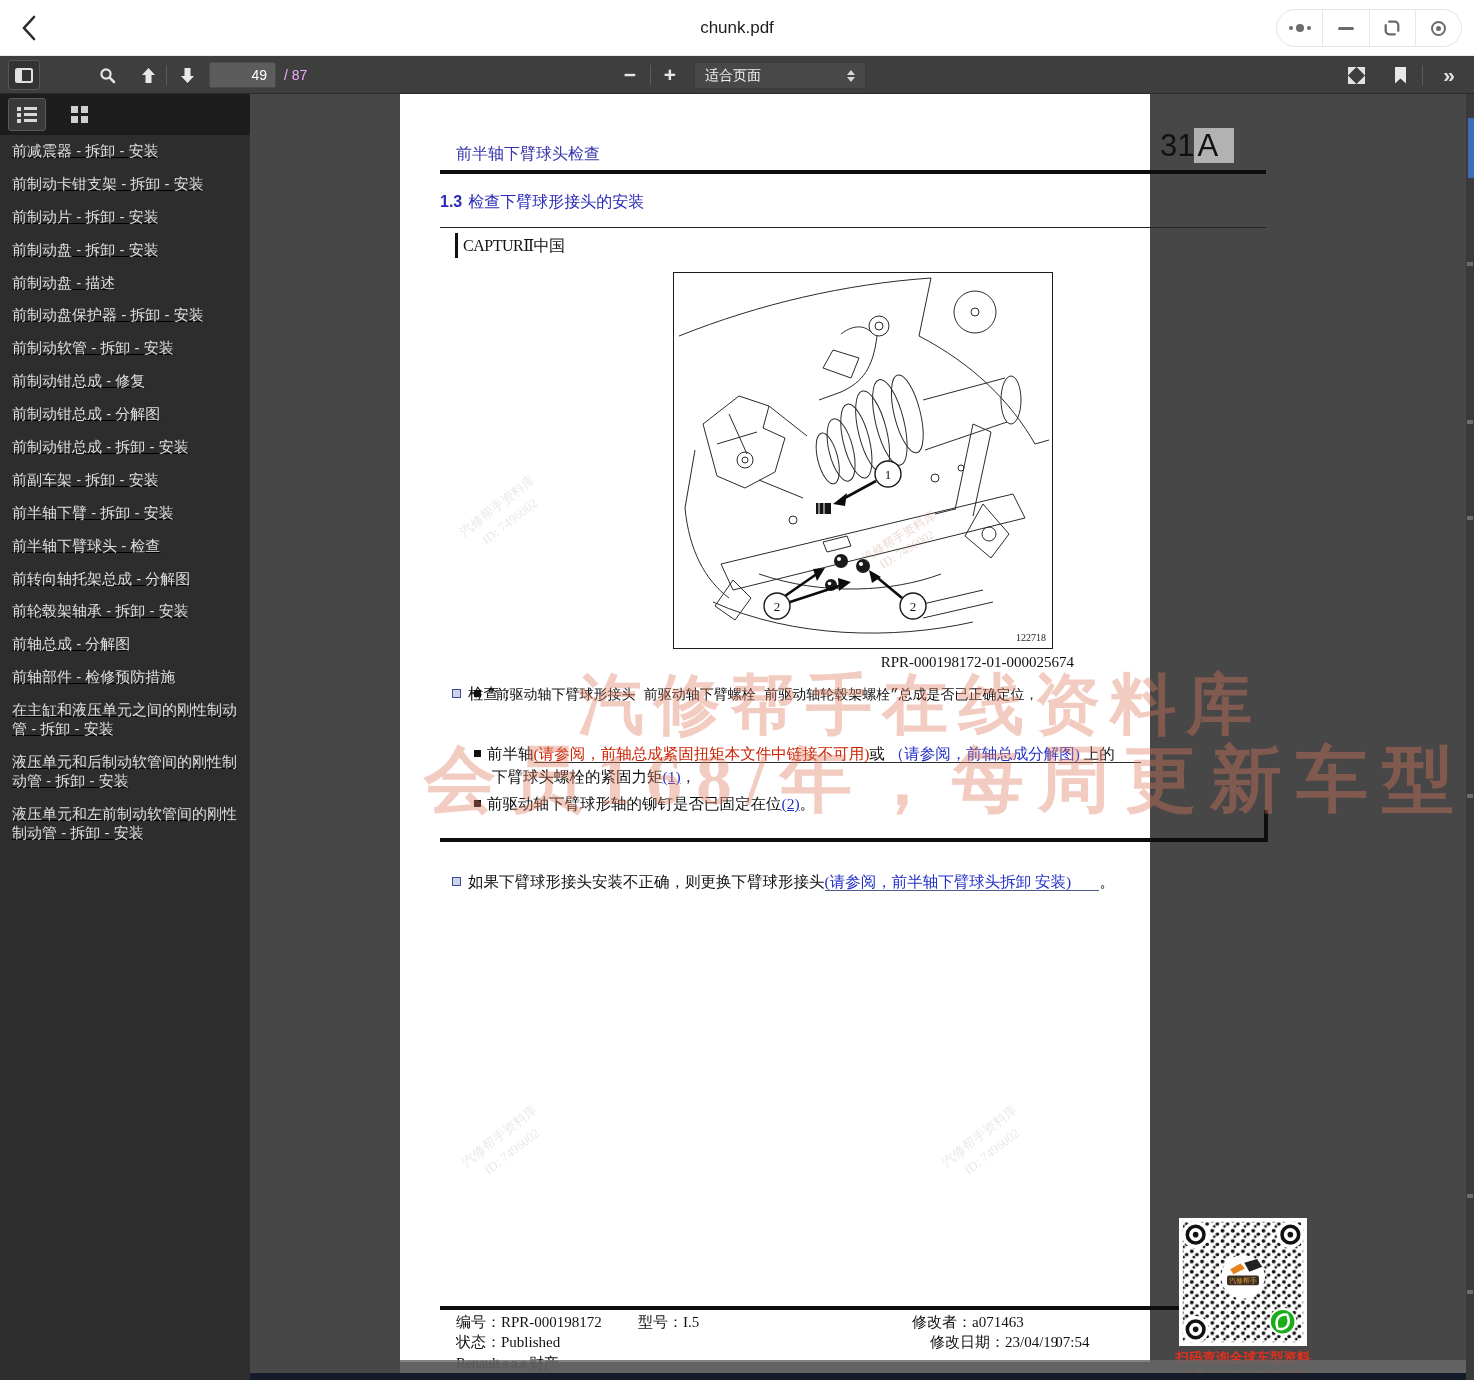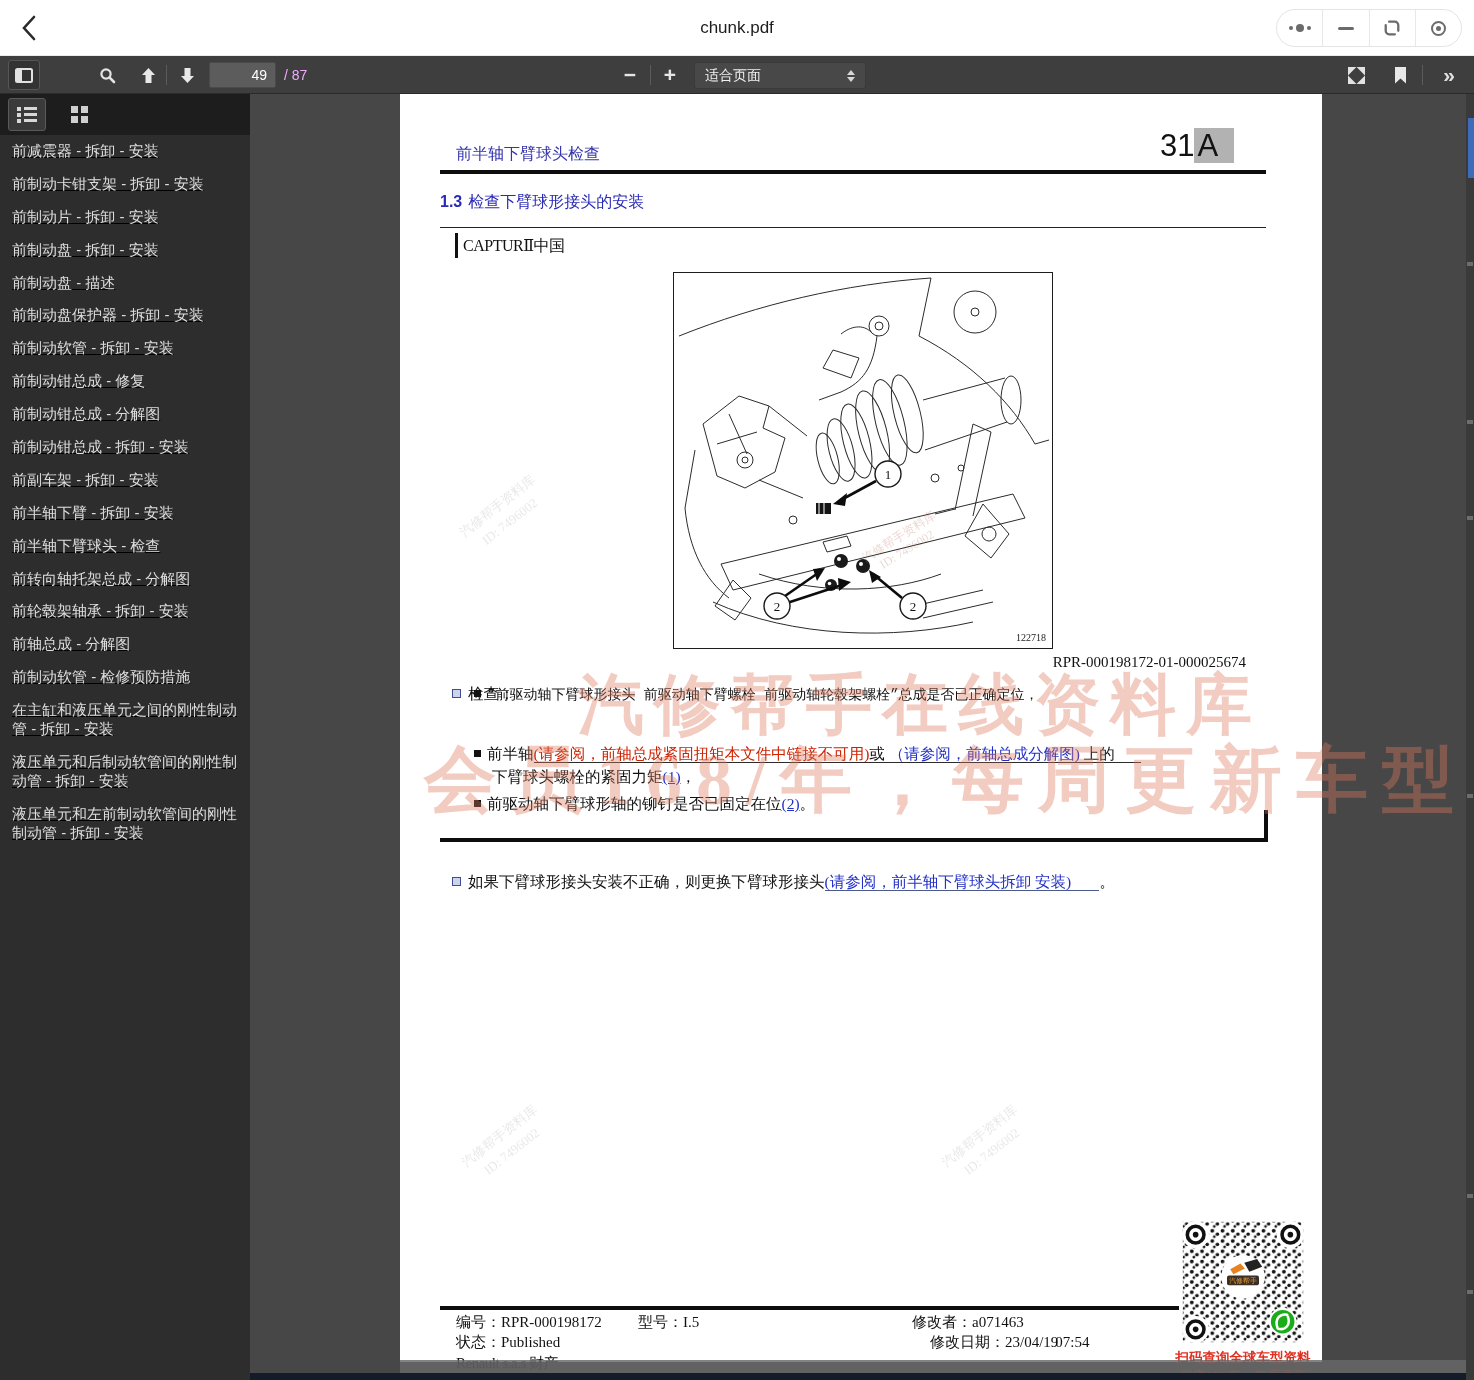--- a/index.html
+++ b/index.html
@@ -53,21 +53,21 @@
   .outline-glyph i { display:flex; gap:3px; align-items:center; }
   .outline-glyph b { width:4px; height:4px; background:#d8d8d8; display:block; }
   .outline-glyph s { height:3px; background:#d8d8d8; display:block; flex:1; }
   .grid-glyph { width:17px; height:17px; display:grid; grid-template-columns:1fr 1fr; gap:3px; }
   .grid-glyph i { background:#cfcfcf; display:block; }
   .sb-list { position:absolute; left:0; top:41px; width:250px;text-decoration:underline; }
   .sb-item { padding:7px 10px 7px 12px; font-size:15px; line-height:1.26; color:#dedede; cursor:pointer; }
 
   
   .content { position:absolute; left:250px; top:94px; width:1224px; height:1286px; background:#474747; }
-  .page { position:absolute; left:150px; top:0; width:922px; height:1268px; background:#ffffff; z-index:5; }
+  .page { position:absolute; left:150px; top:0; width:750px; height:1268px; background:#ffffff; z-index:5; }
   .serif { font-family:"Liberation Serif","DejaVu Serif",serif; }
 
   .pg-title { position:absolute; left:56px; top:50px; font-size:16px; color:#3434ad; }
   .sec-num { position:absolute; left:760px; top:34px; font-size:31px; color:#111;
              font-family:"Liberation Sans",sans-serif; }
   .sec-num .hl { background:#b2b2b2; padding:0 16px 0 3px; }
   .rule-thick { position:absolute; left:40px; width:826px; height:4px; background:#0d0d0d; }
   .r1 { top:76px; } .r-foot { top:1212px; }
   .heading { position:absolute; left:40px; top:98px; font-size:16px; color:#2a2ab8; }
   .heading b { font-weight:bold; margin-right:6px; font-family:"Liberation Sans",sans-serif; }
@@ -245,21 +245,21 @@
     <div class="sb-item">前制动软管 - 拆卸 - 安装</div>
     <div class="sb-item">前制动钳总成 - 修复</div>
     <div class="sb-item">前制动钳总成 - 分解图</div>
     <div class="sb-item">前制动钳总成 - 拆卸 - 安装</div>
     <div class="sb-item">前副车架 - 拆卸 - 安装</div>
     <div class="sb-item">前半轴下臂 - 拆卸 - 安装</div>
     <div class="sb-item">前半轴下臂球头 - 检查</div>
     <div class="sb-item">前转向轴托架总成 - 分解图</div>
     <div class="sb-item">前轮毂架轴承 - 拆卸 - 安装</div>
     <div class="sb-item">前轴总成 - 分解图</div>
-    <div class="sb-item">前制动软管 - 检修预防措施</div>
+    <div class="sb-item">前轴部件 - 检修预防措施</div>
     <div class="sb-item">在主缸和液压单元之间的刚性制动管 - 拆卸 - 安装</div>
     <div class="sb-item">液压单元和后制动软管间的刚性制动管 - 拆卸 - 安装</div>
     <div class="sb-item">液压单元和左前制动软管间的刚性制动管 - 拆卸 - 安装</div>
   </div>
 </div>
 
 <div class="content">
   <div class="page serif">
 
     <div class="pg-title">前半轴下臂球头检查</div>

